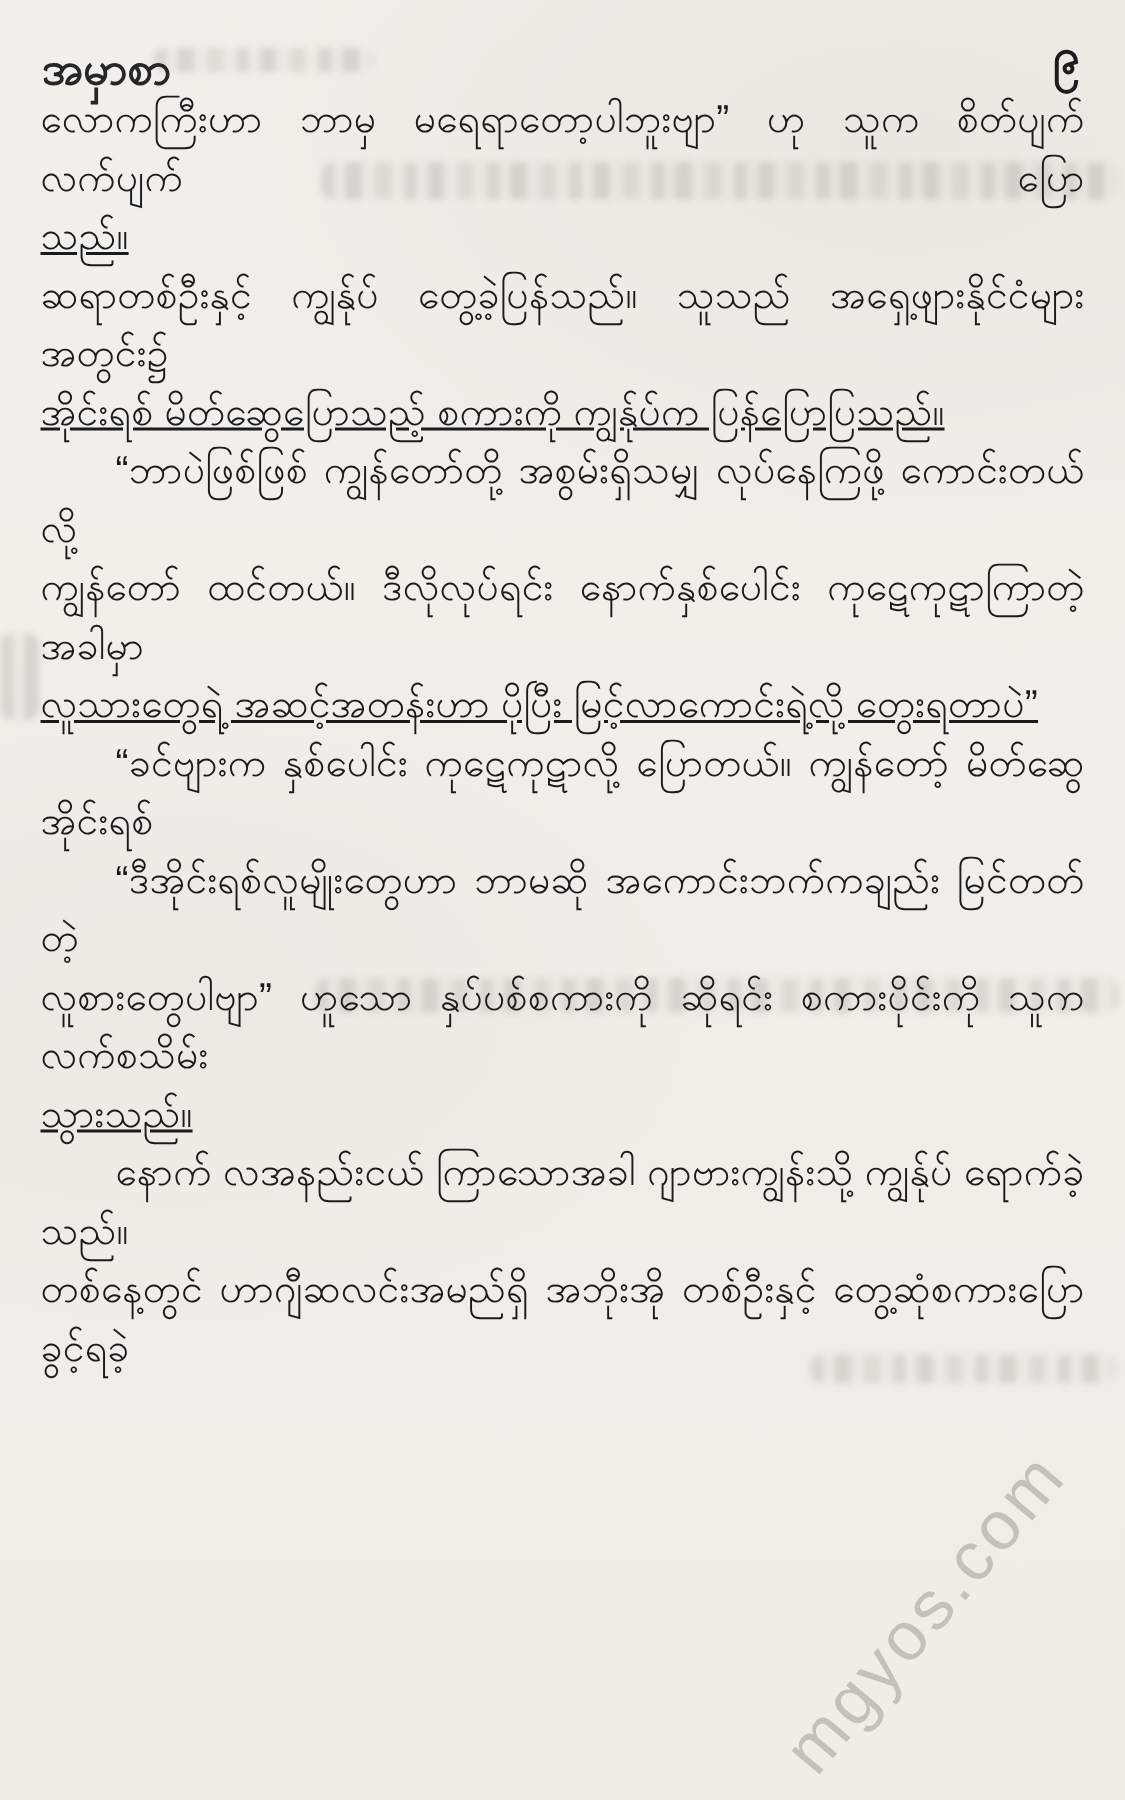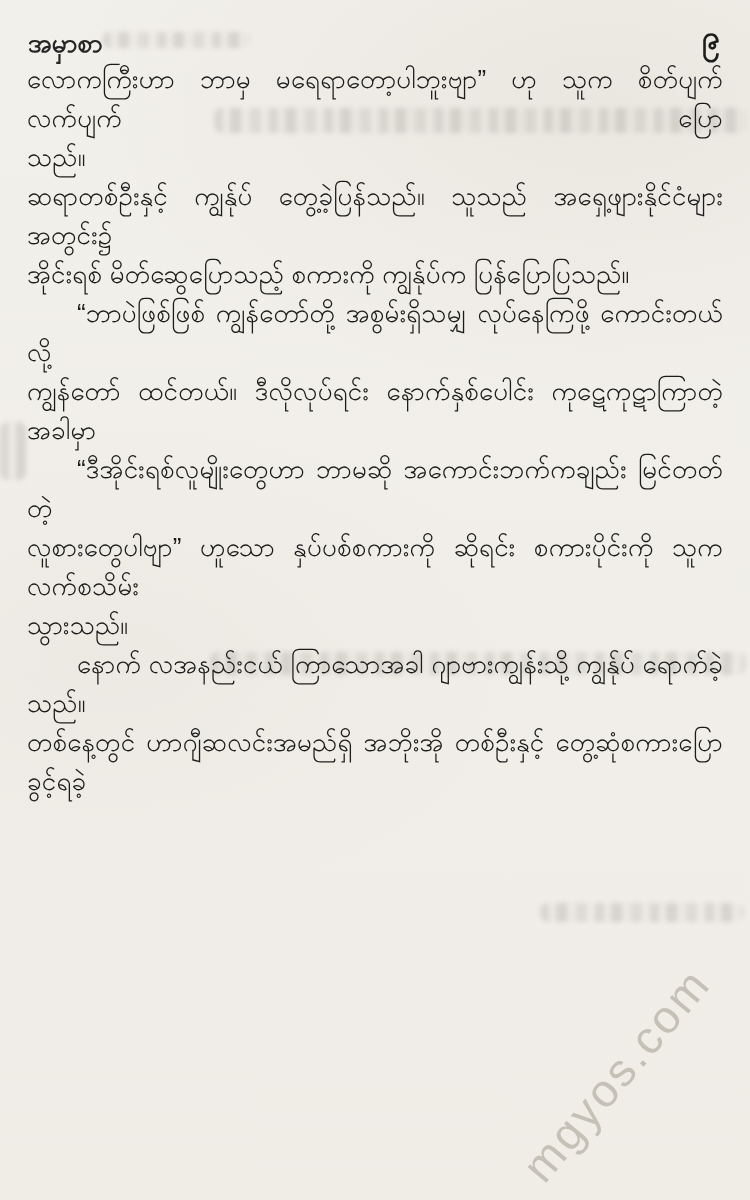--- a/index.html
+++ b/index.html
@@ -12,40 +12,41 @@
   }
   .page {
     position: absolute; inset: 0;
     background:
       radial-gradient(ellipse 900px 500px at 80% 8%, rgba(210,206,196,0.25), transparent 60%),
       radial-gradient(ellipse 700px 400px at 15% 55%, rgba(215,211,202,0.18), transparent 60%),
       linear-gradient(#f2f0ea, #efede6);
   }
   .header-left {
     position: absolute; left: 28px; top: 26px;
-    font-size: 26px; color: #262626; font-weight: 600;
+    font-size: 30px; color: #262626; font-weight: 600;
   }
   .header-right {
     position: absolute; right: 30px; top: 16px;
     font-size: 32px; color: #1d1d1d; font-weight: 700;
   }
   .text-block {
     position: absolute; left: 27px; top: 60px; width: 696px;
     font-size: 26px; line-height: 39px; color: #1b1b1b;
     font-weight: 500;
     letter-spacing: 0.2px;
   }
   .line {
     text-align: justify;
     text-align-last: justify;
     white-space: normal;
   }
   .line.last {
     text-align: right;
     text-align-last: left;
+    text-decoration: underline;
   }
   .line.indent { text-indent: 50px; }
   .bleed {
     position: absolute;
     background: repeating-linear-gradient(90deg,
       rgba(148,146,138,0.25) 0 9px,
       rgba(148,146,138,0.04) 9px 16px,
       rgba(148,146,138,0.28) 16px 27px,
       rgba(148,146,138,0.05) 27px 36px,
       rgba(148,146,138,0.20) 36px 47px,
@@ -81,20 +82,22 @@
 
   <div class="header-right">၉</div>
 
   <div class="text-block" id="text-block">
       <div class="line">လောကကြီးဟာ ဘာမှ မရေရာတော့ပါဘူးဗျာ” ဟု သူက စိတ်ပျက်လက်ပျက် ပြော</div>
       <div class="line last">သည်။</div>
       <div class="line">ဆရာတစ်ဦးနှင့် ကျွန်ုပ် တွေ့ခဲ့ပြန်သည်။ သူသည် အရှေ့ဖျားနိုင်ငံများအတွင်း၌</div>
       <div class="line last">အိုင်းရစ် မိတ်ဆွေပြောသည့် စကားကို ကျွန်ုပ်က ပြန်ပြောပြသည်။</div>
       <div class="line indent">“ဘာပဲဖြစ်ဖြစ် ကျွန်တော်တို့ အစွမ်းရှိသမျှ လုပ်နေကြဖို့ ကောင်းတယ်လို့</div>
       <div class="line">ကျွန်တော် ထင်တယ်။ ဒီလိုလုပ်ရင်း နောက်နှစ်ပေါင်း ကုဋေကုဋာကြာတဲ့အခါမှာ</div>
+      <div class="line last">လူသားတွေရဲ့ အဆင့်အတန်းဟာ ပိုပြီး မြင့်လာကောင်းရဲ့လို့ တွေးရတာပဲ”</div>
+      <div class="line indent">“ခင်ဗျားက နှစ်ပေါင်း ကုဋေကုဋာလို့ ပြောတယ်။ ကျွန်တော့် မိတ်ဆွေ အိုင်းရစ်</div>
       <div class="line indent">“ဒီအိုင်းရစ်လူမျိုးတွေဟာ ဘာမဆို အကောင်းဘက်ကချည်း မြင်တတ်တဲ့</div>
       <div class="line">လူစားတွေပါဗျာ” ဟူသော နှပ်ပစ်စကားကို ဆိုရင်း စကားပိုင်းကို သူက လက်စသိမ်း</div>
       <div class="line last">သွားသည်။</div>
       <div class="line indent">နောက် လအနည်းငယ် ကြာသောအခါ ဂျာဗားကျွန်းသို့ ကျွန်ုပ် ရောက်ခဲ့သည်။</div>
       <div class="line">တစ်နေ့တွင် ဟာဂျီဆလင်းအမည်ရှိ အဘိုးအို တစ်ဦးနှင့် တွေ့ဆုံစကားပြောခွင့်ရခဲ့</div>
     </div>
 
   <div class="watermark">mgyos.com</div>
 
 </div>

